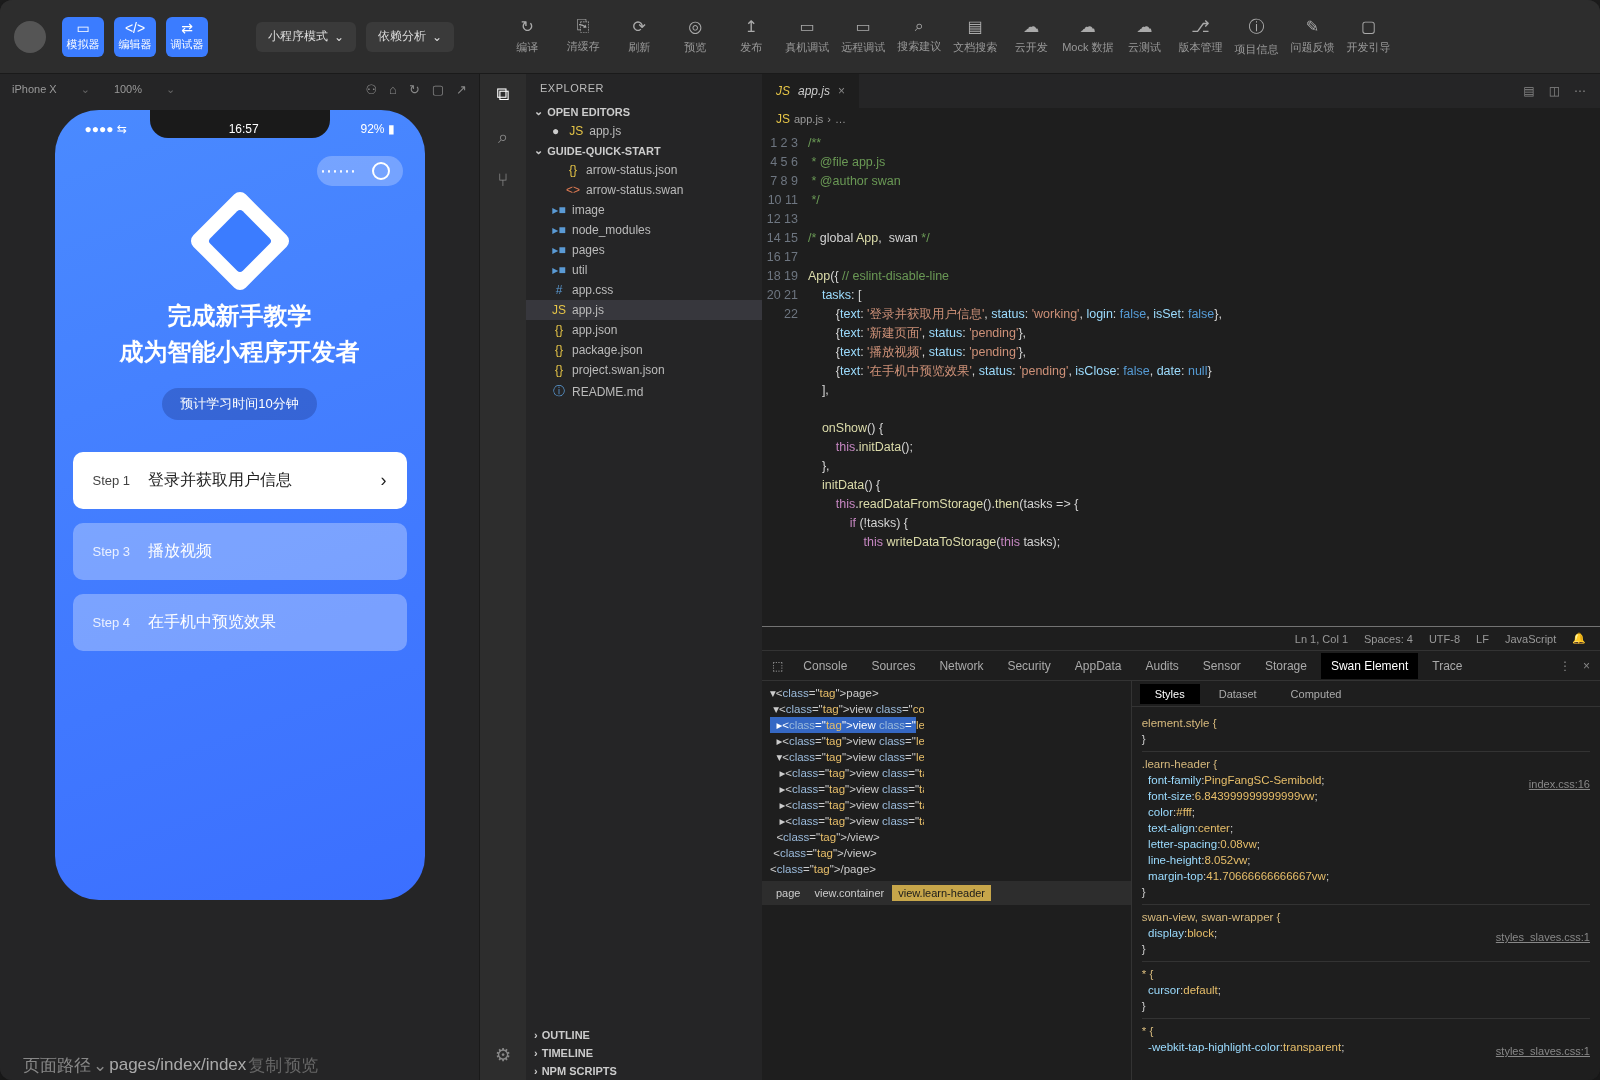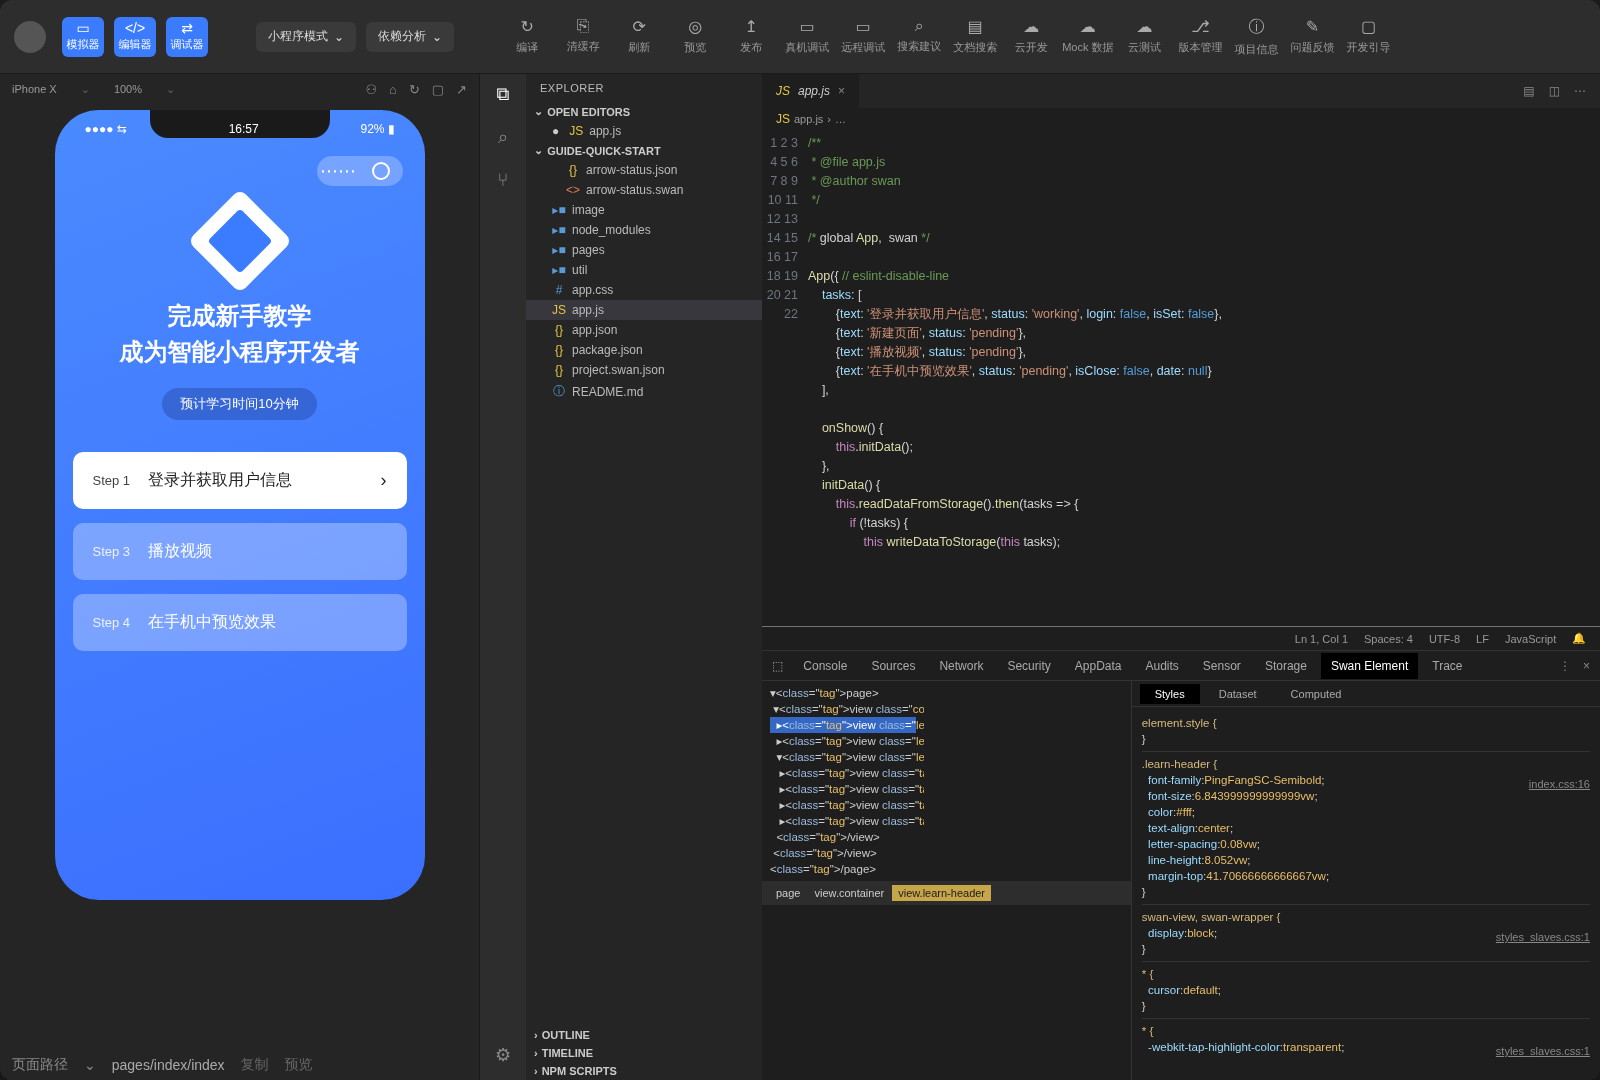--- a/index.html
+++ b/index.html
@@ -39,21 +39,21 @@
 .capsule span.dots::after{content:"⋯"; color:#fff; border:none;}
 .capsule .dots{border:none; font-size:18px; color:#fff; display:flex;align-items:center;justify-content:center;}
 .logo { margin:50px auto 20px; width:74px; height:74px; background:#fff; transform:rotate(45deg); border-radius:8px; position:relative;}
 .logo::after{content:""; position:absolute; inset:14px; background:#3b7cff; border-radius:4px;}
 .ph-title { color:#fff; text-align:center; font-size:24px; font-weight:700; line-height:1.5;}
 .ph-badge { margin:18px auto; background:rgba(0,0,50,.2); color:#fff; border-radius:20px; padding:7px 18px; font-size:13px; width:fit-content;}
 .task { background:rgba(255,255,255,.3); border-radius:10px; margin-top:14px; padding:18px 20px; display:flex; align-items:center; color:#fff; font-size:16px;}
 .task.active { background:#fff; color:#222;}
 .task .step { font-size:13px; opacity:.85; margin-right:18px; }
 .task .arrow { margin-left:auto; font-size:18px;}
-.sim-footer { height:30px; display:flex; align-items:center; padding:0 12px; font-size:14px; color:#888; gap:16px;}
+.sim-footer { height:30px; display:flex; align-items:center; padding:0 12px; font-size:17px; color:#888; gap:2px;margin-left:11px;}
 
 
 .activitybar { width:46px; background:#2d2d2d; display:flex; flex-direction:column; align-items:center; padding-top:10px; gap:22px; color:#888; font-size:18px;}
 .activitybar .active { color:#fff; }
 .activitybar .bottom{margin-top:auto; margin-bottom:14px;}
 
 .explorer { width:236px; background:#252526; display:flex; flex-direction:column; font-size:12px; }
 .explorer-h { padding:8px 14px; color:#bbb; font-size:11px; letter-spacing:.5px;}
 .section { padding:3px 8px; color:#ccc; font-size:11px; font-weight:600; display:flex; align-items:center; gap:4px;}
 .file { padding:3px 8px 3px 40px; color:#bbb; display:flex; align-items:center; gap:6px;}

